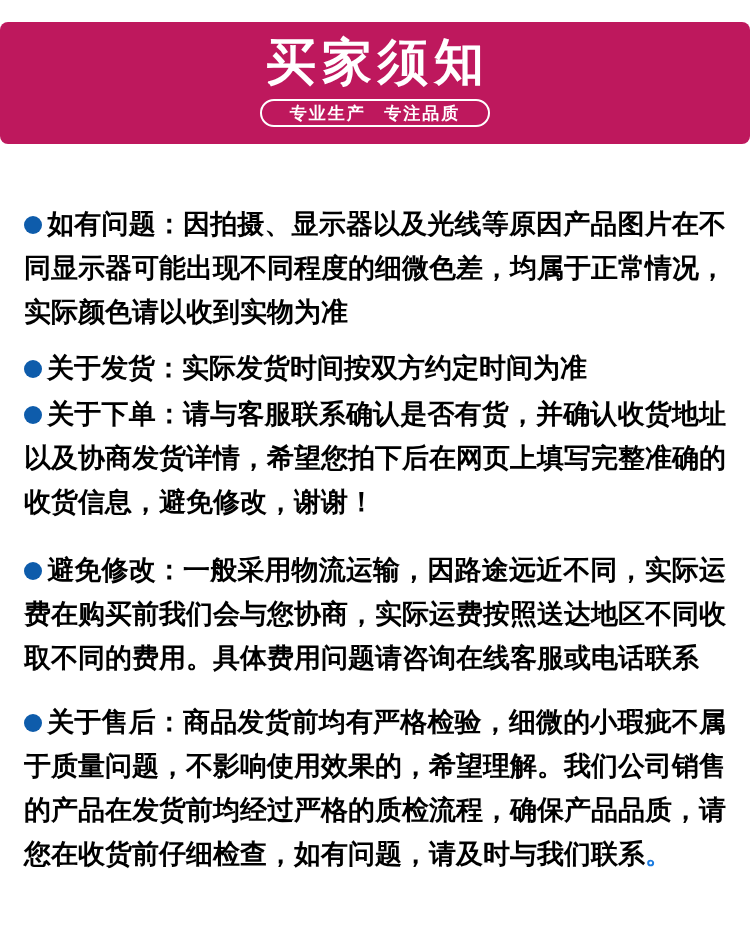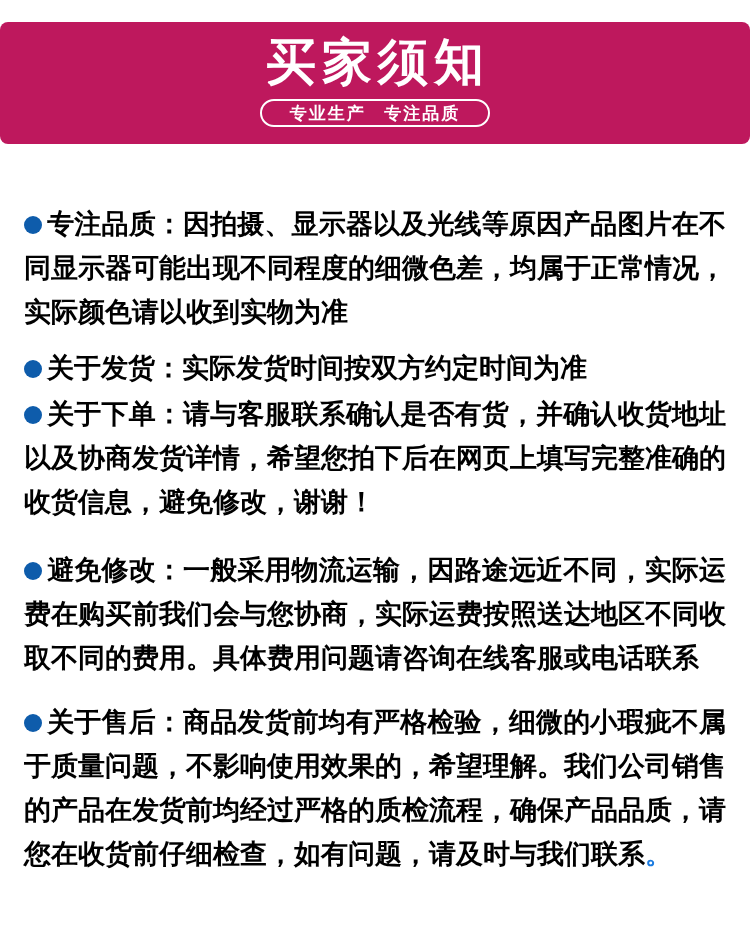--- a/index.html
+++ b/index.html
@@ -85,21 +85,21 @@
 <div class="page">
 
   <div class="banner" style="background-color: #be185d; border-radius: 8px;">
     <h1 class="banner-title">买家须知</h1>
     <div class="banner-badge">
       <span class="banner-badge-label">专业生产 专注品质</span>
     </div>
   </div>
 
   <div class="content" id="notices">
-  <p class="notice"><span class="bullet" style="background-color: rgb(14, 92, 171);"></span><span>专注品质：</span><span>因拍摄、显示器以及光线等原因产品图片在不同显示器可能出现不同程度的细微色差，均属于正常情况，实际颜色请以收到实物为准</span><span style="color: rgb(27, 123, 224);"></span></p>
+  <p class="notice"><span class="bullet" style="background-color: rgb(14, 92, 171);"></span><span>如有问题：</span><span>因拍摄、显示器以及光线等原因产品图片在不同显示器可能出现不同程度的细微色差，均属于正常情况，实际颜色请以收到实物为准</span><span style="color: rgb(27, 123, 224);"></span></p>
 
   <p class="notice"><span class="bullet" style="background-color: rgb(14, 92, 171);"></span><span>关于发货：</span><span>实际发货时间按双方约定时间为准</span><span style="color: rgb(27, 123, 224);"></span></p>
 
   <p class="notice"><span class="bullet" style="background-color: rgb(14, 92, 171);"></span><span>关于下单：</span><span>请与客服联系确认是否有货，并确认收货地址以及协商发货详情，希望您拍下后在网页上填写完整准确的收货信息，避免修改，谢谢！</span><span style="color: rgb(27, 123, 224);"></span></p>
 
   <p class="notice"><span class="bullet" style="background-color: rgb(14, 92, 171);"></span><span>避免修改：</span><span>一般采用物流运输，因路途远近不同，实际运费在购买前我们会与您协商，实际运费按照送达地区不同收取不同的费用。具体费用问题请咨询在线客服或电话联系</span><span style="color: rgb(27, 123, 224);"></span></p>
 
   <p class="notice"><span class="bullet" style="background-color: rgb(14, 92, 171);"></span><span>关于售后：</span><span>商品发货前均有严格检验，细微的小瑕疵不属于质量问题，不影响使用效果的，希望理解。我们公司销售的产品在发货前均经过严格的质检流程，确保产品品质，请您在收货前仔细检查，如有问题，请及时与我们联系</span><span style="color: rgb(27, 123, 224);">。</span></p>
 </div>
 

